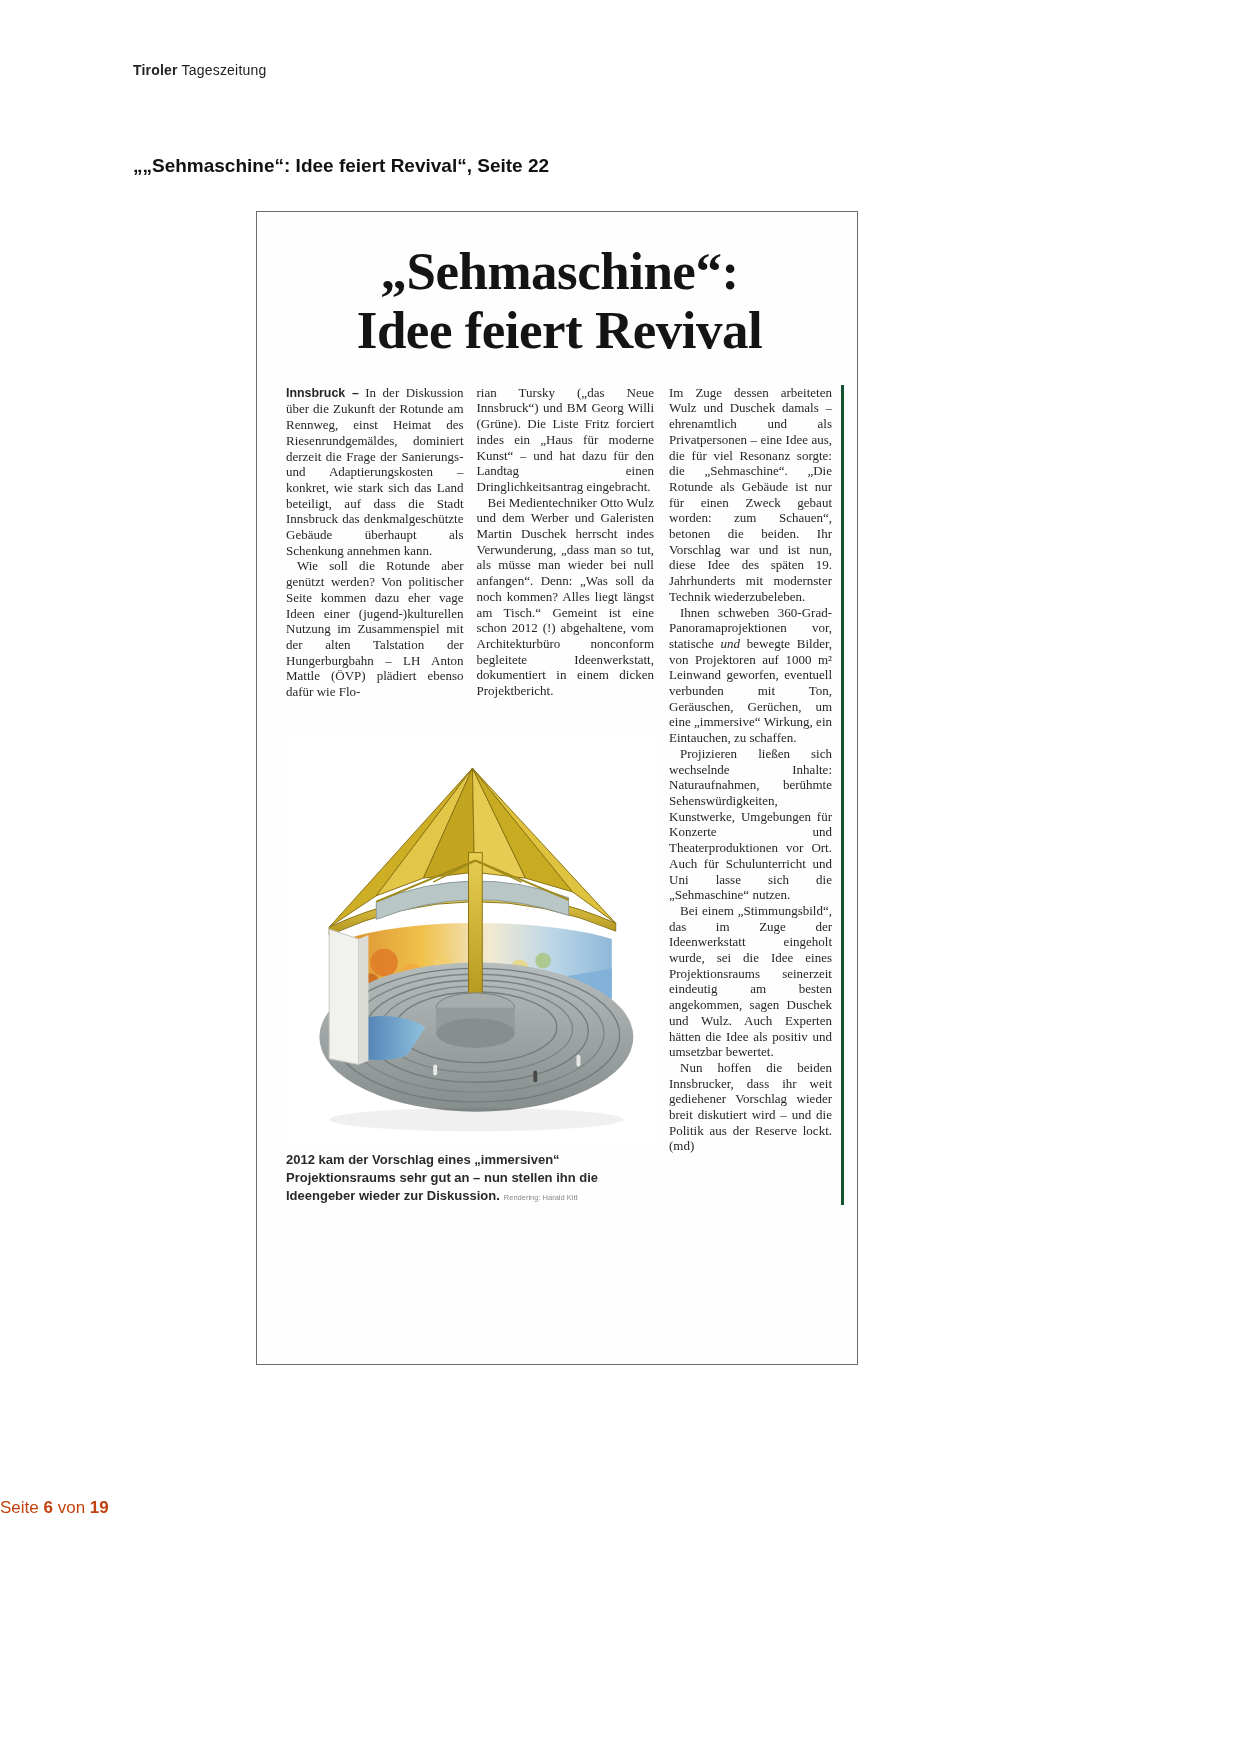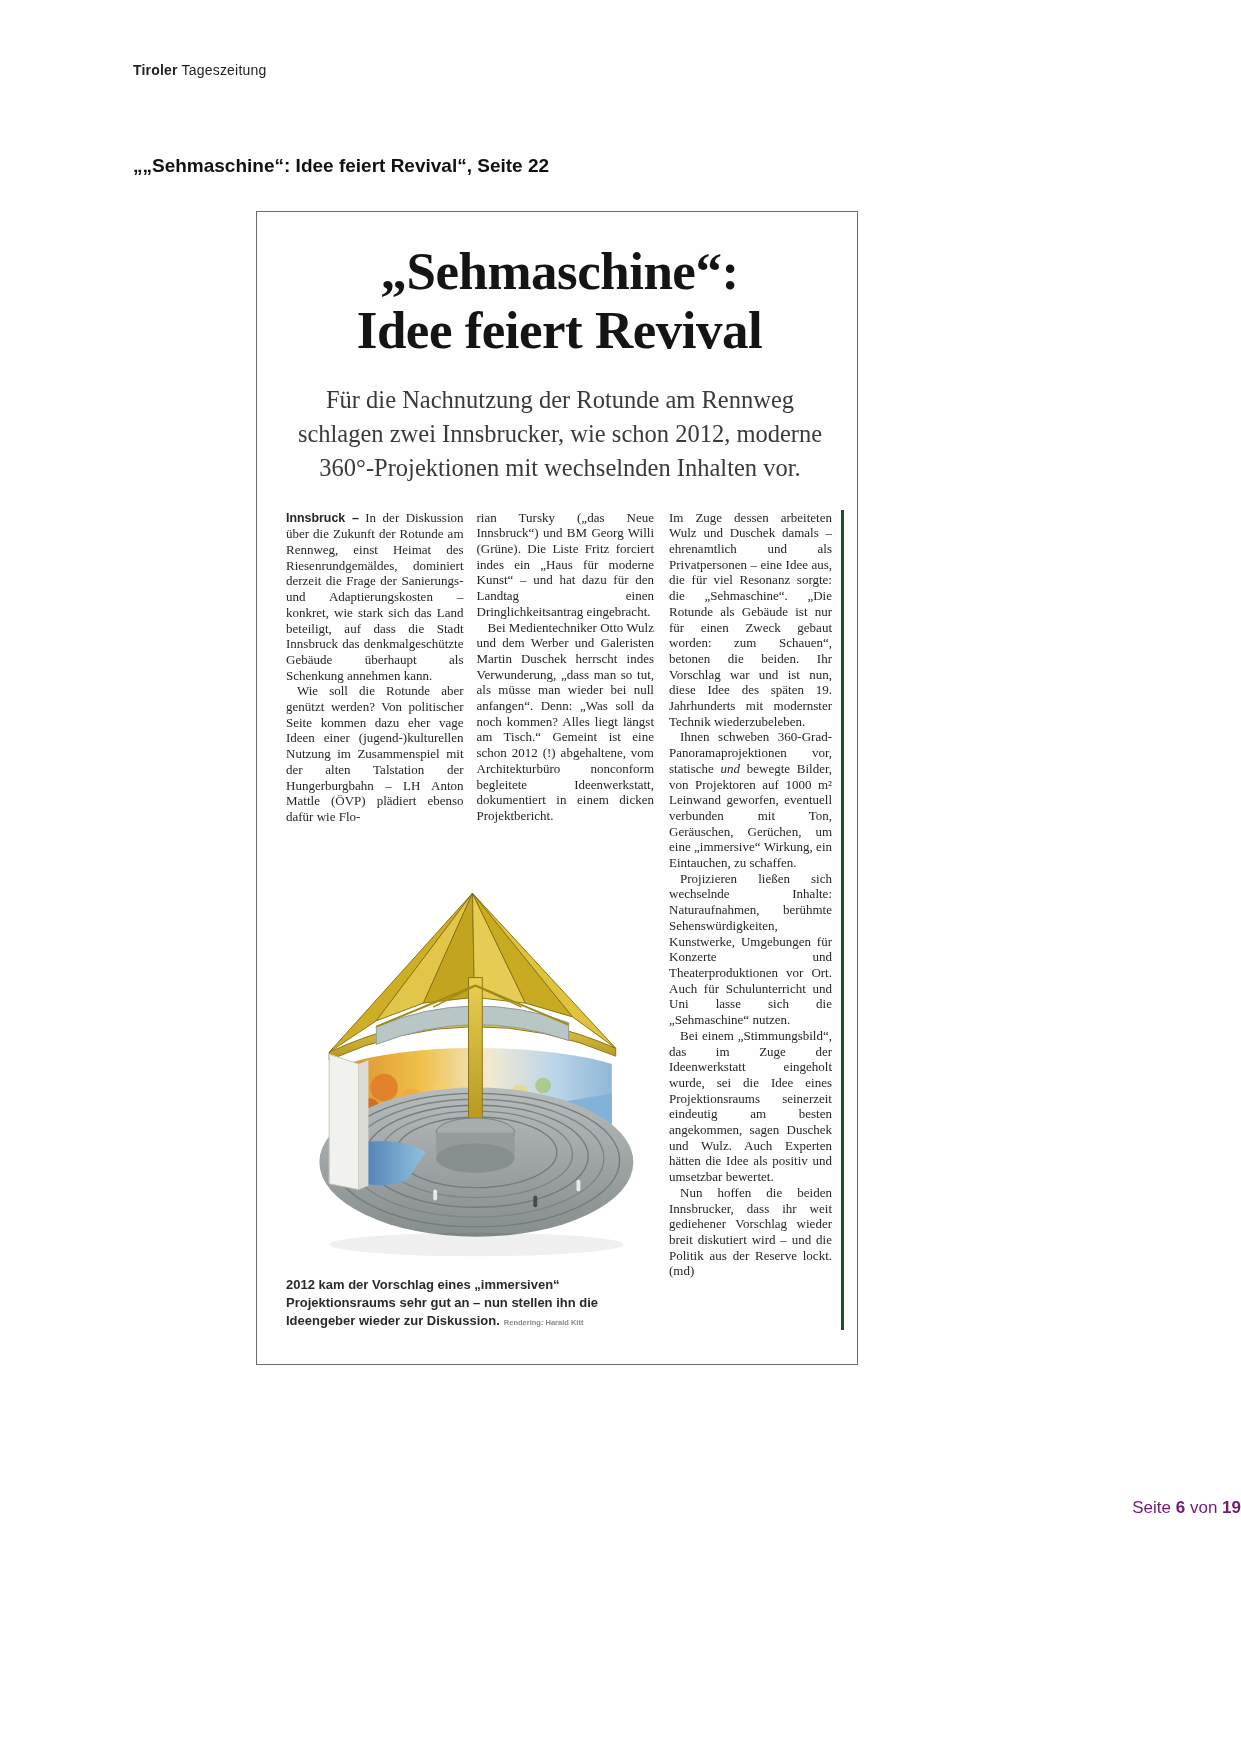--- a/index.html
+++ b/index.html
@@ -82,50 +82,49 @@
   .caption{
     margin-top:6px;
     font-family:"Liberation Sans",sans-serif;
     font-weight:700;
     font-size:13px;
     line-height:1.4;
     color:#2a2a2a;
     text-align:left;
   }
   .caption .credit{
-    font-weight:700;
+    font-weight:400;
     font-size:7.5px;
     color:#8a8a8a;
     margin-left:4px;
   }
   
   .footer{
     position:absolute;left:0;top:1498px;width:100%;
-    text-align:right;
-    font-size:17px;color:#701a75;
+    text-align:left;
+    font-size:17px;color:#c2410c;
   }
   .footer b{font-weight:700;}
 </style>
 </head>
 <body>
 
 <div class="page">
 
   <div class="masthead"><b>Tiroler</b><span> Tageszeitung</span></div>
 
   <div class="doc-title">„„Sehmaschine“: Idee feiert Revival“, Seite 22</div>
 
   <div class="clip">
 
     <div class="headline">
       <div>„Sehmaschine“:</div>
       <div>Idee feiert Revival</div>
     </div>
 
-    <div class="subhead">Für die Nachnutzung der Rotunde am Rennweg schlagen zwei Innsbrucker, wie schon 2012, moderne 360°-Projektionen mit wechselnden Inhalten vor.</div>
 
     <div class="body-grid">
 
       <div>
         <div class="two-cols">
           <div class="col">
             <p><span class="dateline">Innsbruck –</span><span> In der Diskussion über die Zukunft der Rotunde am Rennweg, einst Heimat des Riesenrundgemäldes, dominiert derzeit die Frage der Sanierungs- und Adaptierungskosten – konkret, wie stark sich das Land beteiligt, auf dass die Stadt Innsbruck das denkmalgeschützte Gebäude überhaupt als Schenkung annehmen kann.</span></p>
             <p>Wie soll die Rotunde aber genützt werden? Von politischer Seite kommen dazu eher vage Ideen einer (jugend-)kulturellen Nutzung im Zusammenspiel mit der alten Talstation der Hungerburgbahn – LH Anton Mattle (ÖVP) plädiert ebenso dafür wie Flo-</p>
           </div>
           <div class="col">

